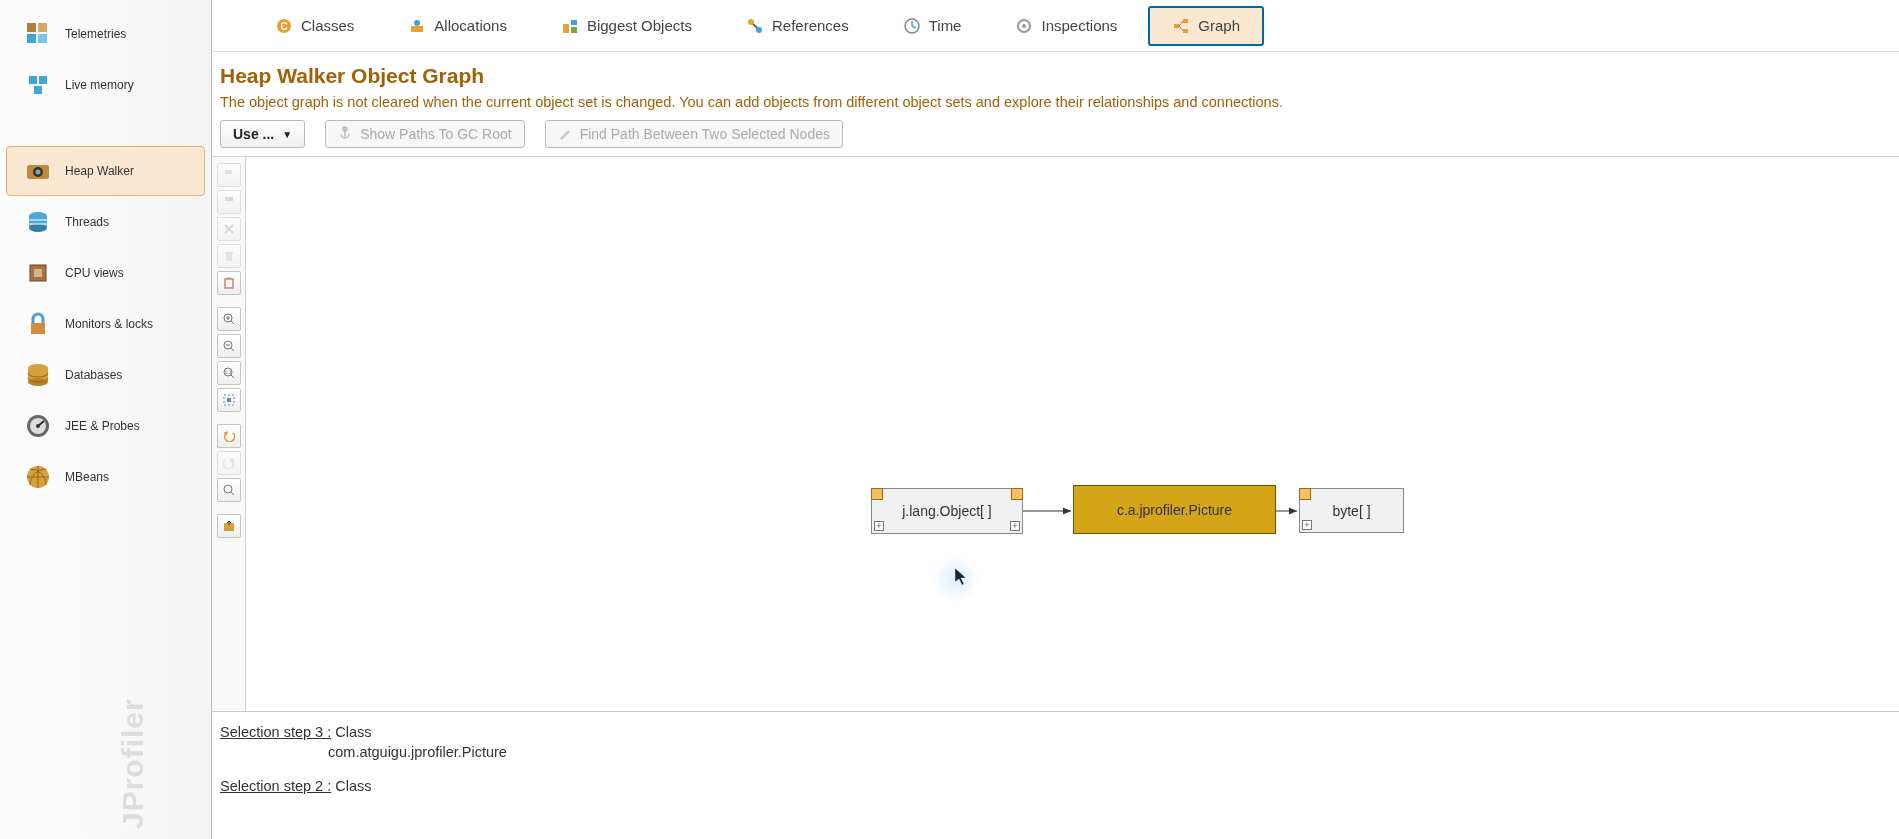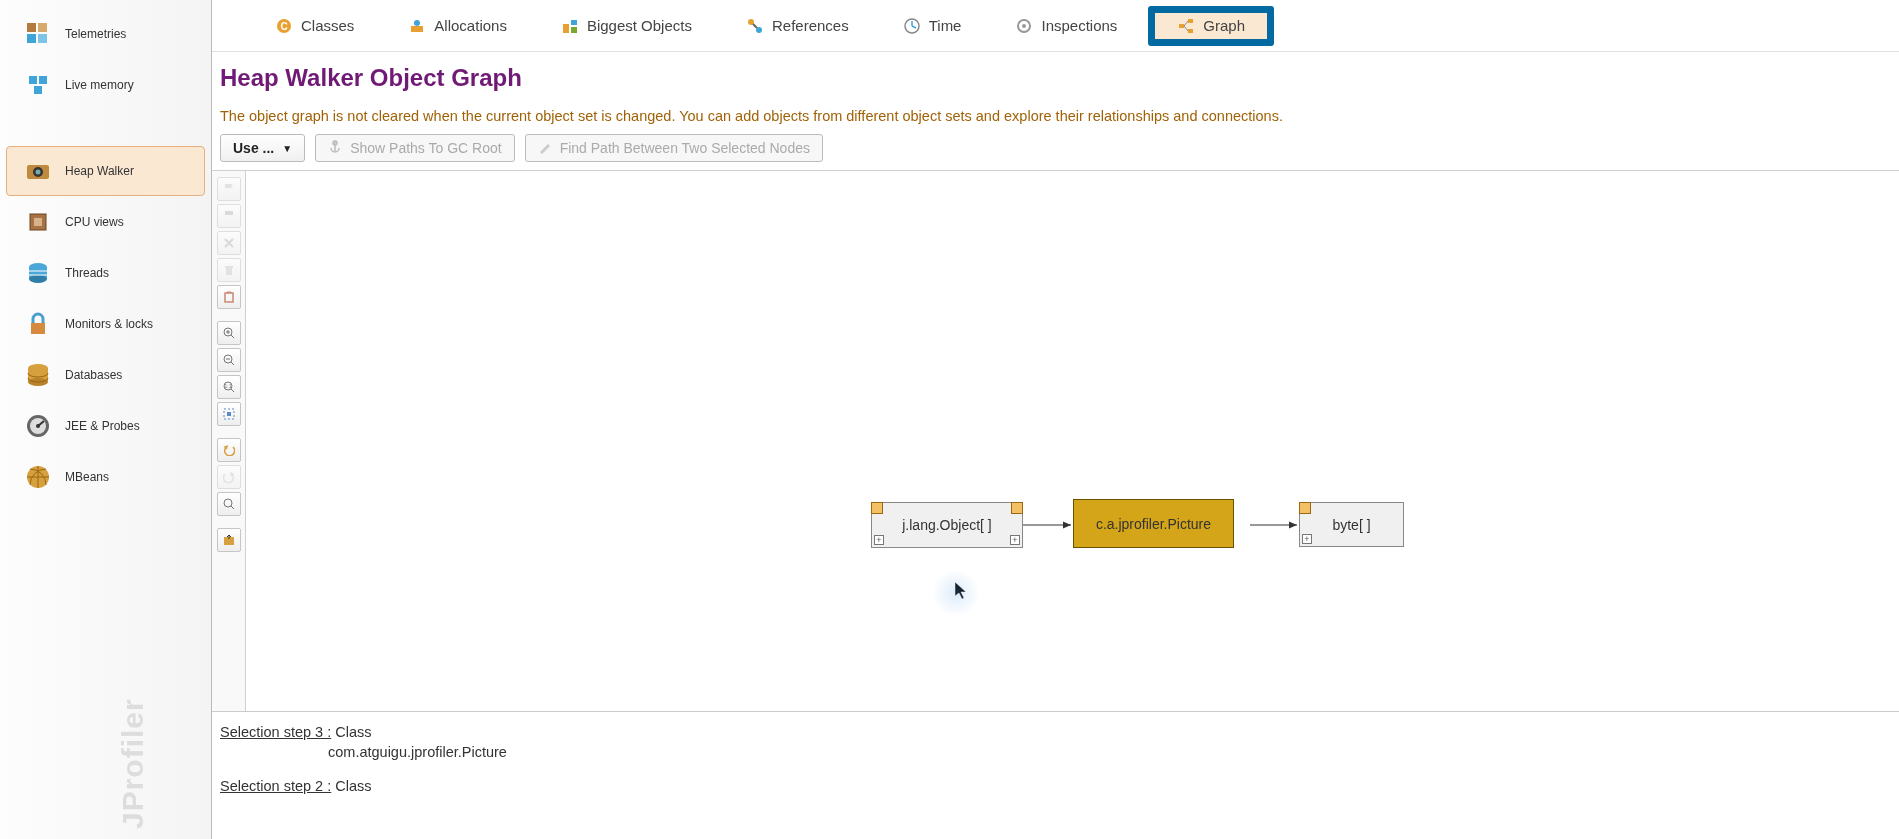--- a/index.html
+++ b/index.html
@@ -12,30 +12,30 @@
   .sidebar-item .s-icon { width: 30px; height: 30px; margin-right: 12px; display: flex; align-items: center; justify-content: center; font-size: 20px; }
   .sidebar-item .s-label { font-size: 12px; color: #333; }
   .watermark { position: absolute; left: 150px; bottom: 10px; font-size: 30px; color: #ddd; font-weight: bold; transform: rotate(-90deg); transform-origin: left bottom; letter-spacing: 1px;}
 
   
   .main { position: absolute; left: 212px; right: 0; top: 0; bottom: 0; display: flex; flex-direction: column; }
 
   
   .tabs { display: flex; align-items: center; height: 52px; border-bottom: 1px solid #e0e0e0; padding-left: 36px; gap: 0; }
   .tab { display: flex; align-items: center; padding: 0 22px; height: 40px; cursor: pointer; font-size: 15px; color: #444; border: 1px solid transparent; border-radius: 3px; margin: 0 4px;}
-  .tab.active { background: #fbe8d3; border: 7px solid #0369a1; }
+  .tab.active { background: #fbe8d3; border: 2px solid #0369a1; }
   .tab-icon { width: 18px; height: 18px; margin-right: 8px; display: inline-flex; align-items: center; justify-content: center; }
 
   
   .header-sec { padding: 12px 8px 8px 8px; }
-  .page-title { font-size: 24px; font-weight: 600; color: #701a75; margin-bottom: 16px; }
+  .page-title { font-size: 21px; font-weight: 600; color: #a16207; margin-bottom: 6px; }
   .page-desc { font-size: 14.5px; color: #a16207; margin-bottom: 10px; }
 
   
-  .graph-toolbar-row { display: flex; gap: 10px; align-items: center; }
+  .graph-toolbar-row { display: flex; gap: 20px; align-items: center; }
   .tb-btn { display: inline-flex; align-items: center; height: 28px; padding: 0 12px; background: linear-gradient(#fefefe,#f0f0f0); border: 1px solid #bbb; border-radius: 3px; font-size: 14px; color: #555; cursor: pointer; }
   .tb-btn.primary { font-weight: 600; color:#222;}
   .tb-btn.disabled { color: #aaa; cursor: default; background: #f7f7f7; }
   .tb-btn .caret { margin-left: 8px; font-size: 10px; }
   .tb-icon { width:16px; height:16px; margin-right:6px; display:inline-block; }
 
   
   .graph-area { flex: 1; position: relative; border-top: 1px solid #d0d0d0; display: flex; }
   .graph-vtoolbar { width: 34px; background: #f9f9f9; border-right: 1px solid #d0d0d0; display: flex; flex-direction: column; align-items: center; padding-top: 6px; gap: 3px;}
   .vt-btn { width: 24px; height: 24px; border: 1px solid #c5c5c5; background: linear-gradient(#fff,#eee); border-radius: 2px; display: flex; align-items: center; justify-content: center; font-size: 13px; color:#777; cursor:pointer; }
@@ -95,36 +95,36 @@
           <rect x="2" y="7" width="22" height="14" rx="2" fill="#c08a3e"></rect>
           <circle cx="13" cy="14" r="5" fill="#333"></circle>
           <circle cx="13" cy="14" r="2.5" fill="#7aa"></circle>
         </svg>
     </span>
     <span class="s-label">Heap Walker</span>
   </div>
   <div class="sidebar-item">
     <span class="s-icon">
       <svg width="26" height="26">
-          <rect x="5" y="5" width="16" height="16" fill="#a87244" stroke="#6b4520"></rect>
-          <rect x="9" y="9" width="8" height="8" fill="#d6b38a"></rect>
-        </svg>
-    </span>
-    <span class="s-label">CPU views</span>
-  </div>
-  <div class="sidebar-item">
-    <span class="s-icon">
-      <svg width="26" height="26">
           <ellipse cx="13" cy="7" rx="9" ry="4" fill="#4aa8d8"></ellipse>
           <rect x="4" y="7" width="18" height="12" fill="#4aa8d8"></rect>
           <ellipse cx="13" cy="19" rx="9" ry="4" fill="#2d7fa8"></ellipse>
           <path d="M4 11 L22 11 M4 15 L22 15" stroke="#fff" stroke-width="1"></path>
         </svg>
     </span>
     <span class="s-label">Threads</span>
+  </div>
+  <div class="sidebar-item">
+    <span class="s-icon">
+      <svg width="26" height="26">
+          <rect x="5" y="5" width="16" height="16" fill="#a87244" stroke="#6b4520"></rect>
+          <rect x="9" y="9" width="8" height="8" fill="#d6b38a"></rect>
+        </svg>
+    </span>
+    <span class="s-label">CPU views</span>
   </div>
   <div class="sidebar-item">
     <span class="s-icon">
       <svg width="26" height="26">
           <rect x="6" y="12" width="14" height="11" fill="#d68a3e"></rect>
           <path d="M8 12 v-4 a5 5 0 0 1 10 0 v4" fill="none" stroke="#49a0d0" stroke-width="3"></path>
         </svg>
     </span>
     <span class="s-label">Monitors &amp; locks</span>
   </div>
@@ -359,21 +359,21 @@
       </svg>
 
       <div class="node node-normal" style="left:625px; top:331px; width:152px; height:46px;">
         <span class="node-corner tl"></span>
         <span class="node-corner tr"></span>
         <span class="node-plus l">+</span>
         <span class="node-plus r">+</span>
         <span>j.lang.Object[ ]</span>
       </div>
 
-      <div class="node node-selected" style="left:827px; top:328px; width:161px; height:49px;">
+      <div class="node node-selected" style="left:827px; top:328px; width:203px; height:49px;">
         <span>c.a.jprofiler.Picture</span>
       </div>
 
       <div class="node node-normal" style="left:1053px; top:331px; width:105px; height:45px;">
         <span class="node-corner tl"></span>
         <span class="node-plus l">+</span>
         <span>byte[ ]</span>
       </div>
 
       <div class="cursor" style="left:708px; top:410px;">

